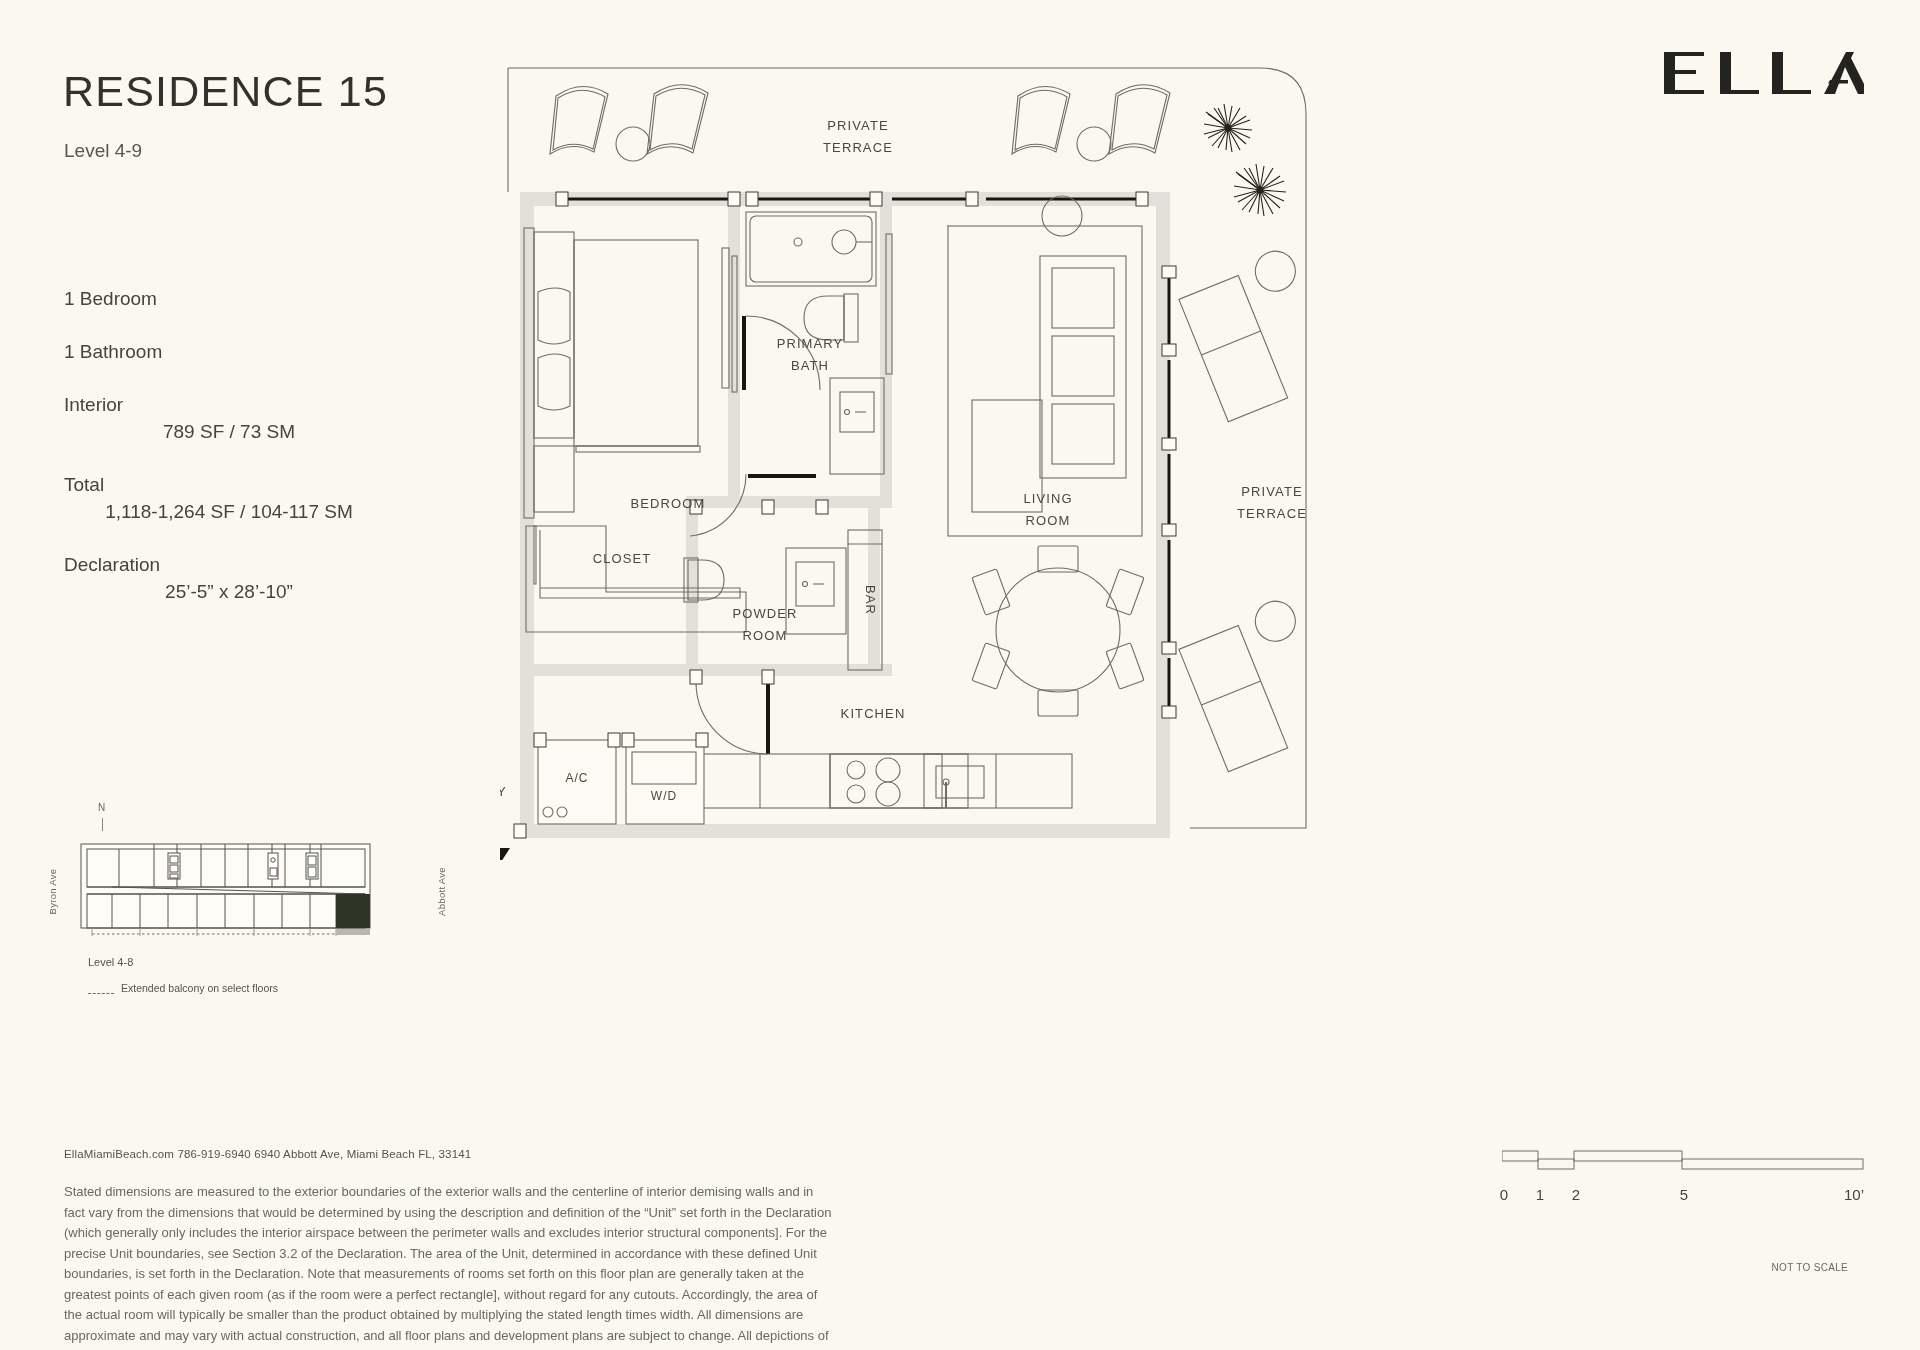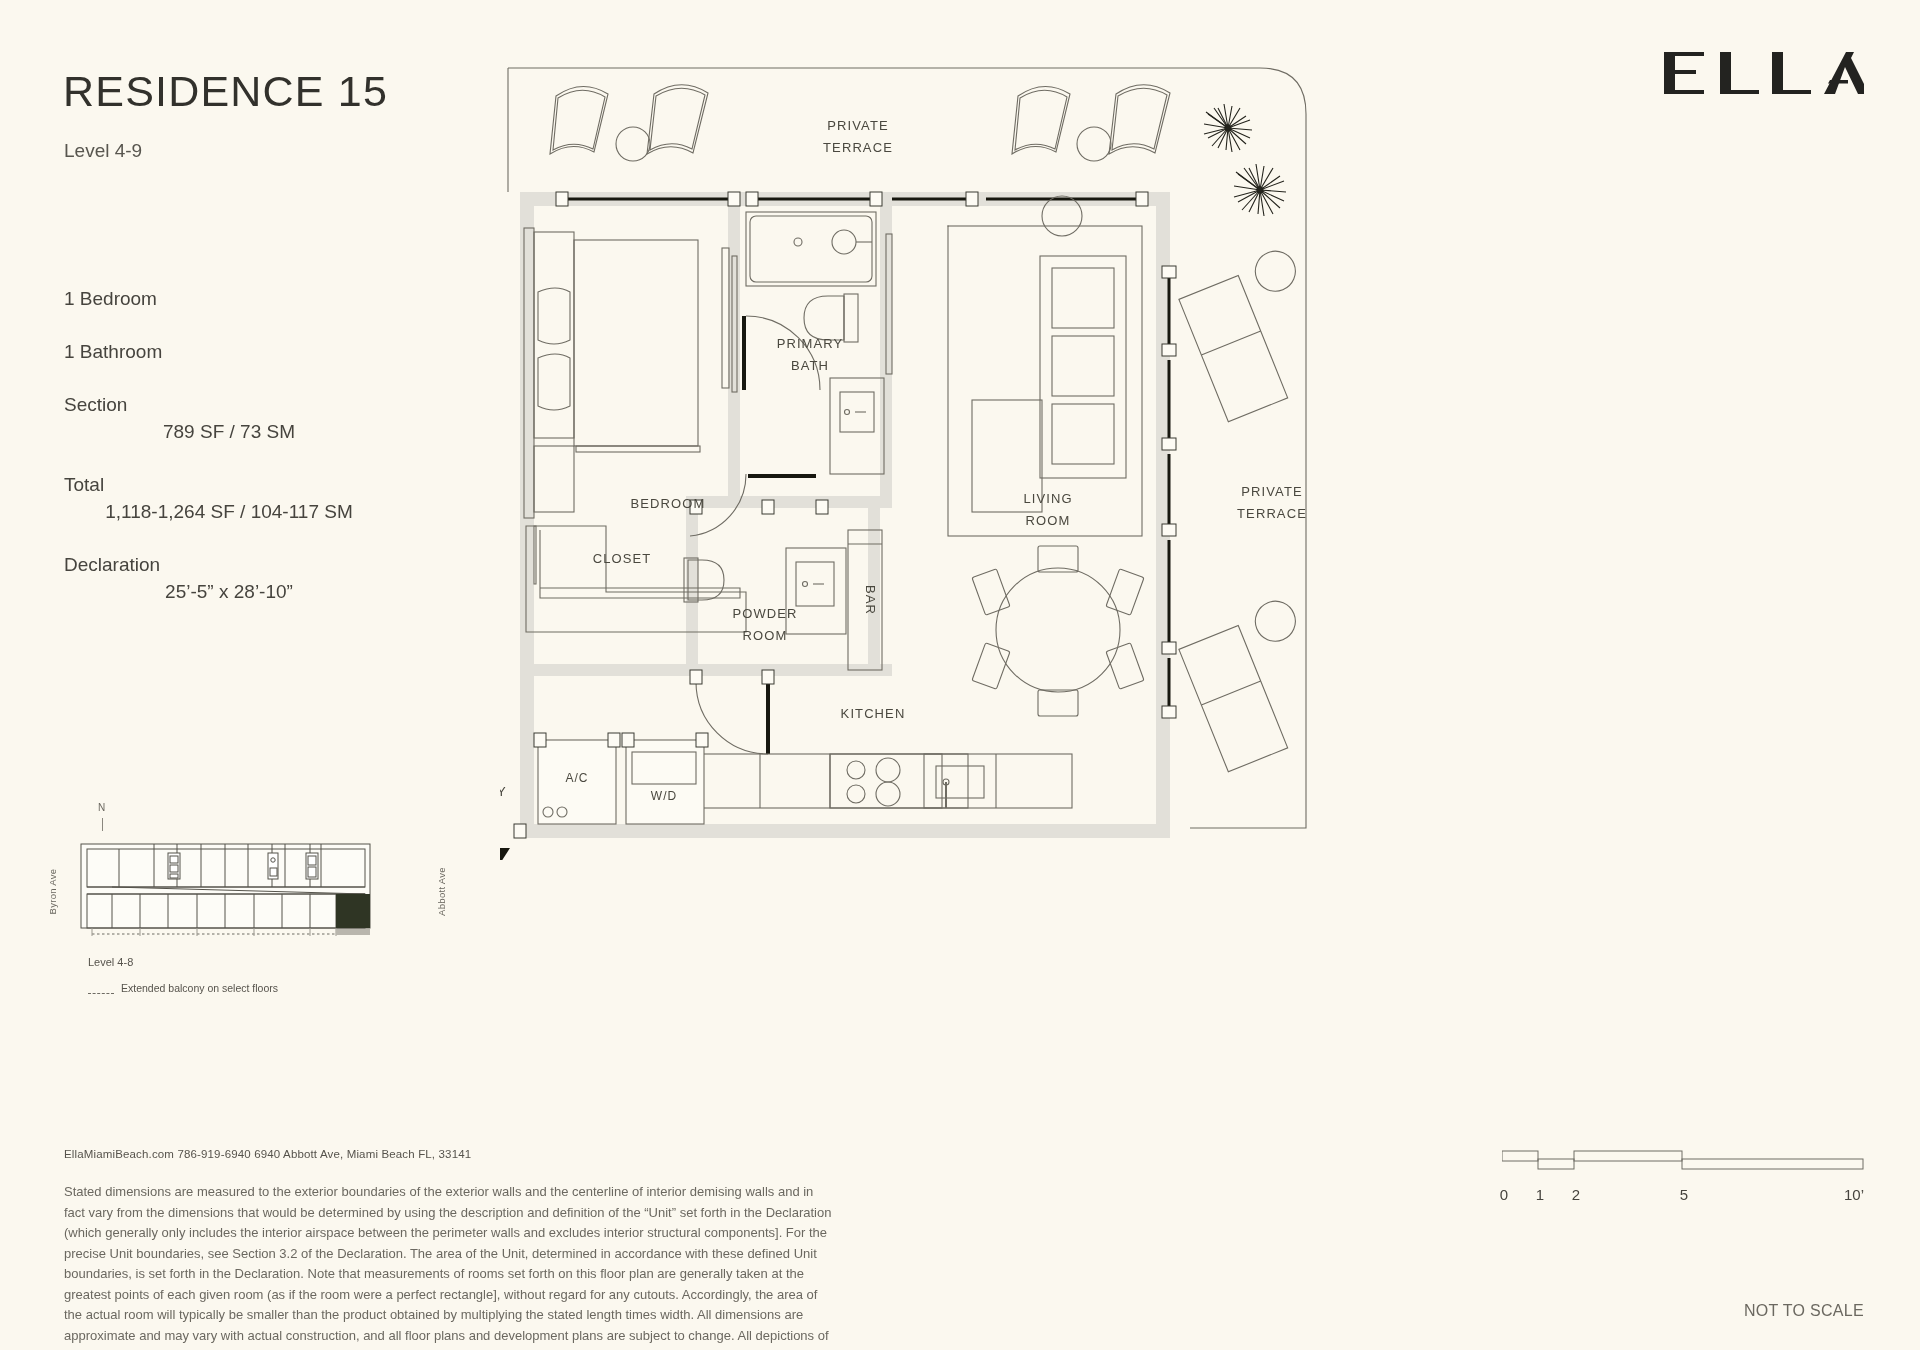--- a/index.html
+++ b/index.html
@@ -57,21 +57,21 @@
     font-size:13px;line-height:1.58;color:#6b6860;text-align:left;
   }
 
   
   .logo{position:absolute;right:56px;top:50px;}
 
   
   .scalebar{position:absolute;right:56px;top:1150px;width:362px;}
   .sb-ticks{position:relative;height:22px;margin-top:6px;}
   .sb-ticks span{position:absolute;font-size:15px;color:#46443e;transform:translateX(-50%);}
-  .nts{position:absolute;right:56px;top:1262px;font-size:16px;color:#6b6860;letter-spacing:.3px;margin-top:40px;}
+  .nts{position:absolute;right:72px;top:1262px;font-size:10px;color:#6b6860;letter-spacing:.3px;}
 
   
   .plan{position:absolute;left:500px;top:60px;width:1020px;height:800px;}
   .plan svg{display:block;}
   .rlabel{fill:#4a483f;font-family:"Liberation Sans",sans-serif;font-size:13px;letter-spacing:1.1px;text-anchor:middle;}
   .rlabel-sm{fill:#4a483f;font-family:"Liberation Sans",sans-serif;font-size:12px;letter-spacing:1px;text-anchor:middle;}
 </style>
 </head>
 <body>
 
@@ -98,21 +98,21 @@
   </div>
 
   <div class="specs">
     <div class="spec-block">
       <div class="spec-label">1 Bedroom</div>
     </div>
     <div class="spec-block">
       <div class="spec-label">1 Bathroom</div>
     </div>
     <div class="spec-block">
-      <div class="spec-label">Section</div>
+      <div class="spec-label">Interior</div>
       <div class="spec-line">789 SF / 73 SM</div>
     </div>
     <div class="spec-block">
       <div class="spec-label">Total</div>
       <div class="spec-line">1,118-1,264 SF / 104-117 SM</div>
     </div>
     <div class="spec-block">
       <div class="spec-label">Declaration</div>
       <div class="spec-line">25’-5” x 28’-10”</div>
     </div>

